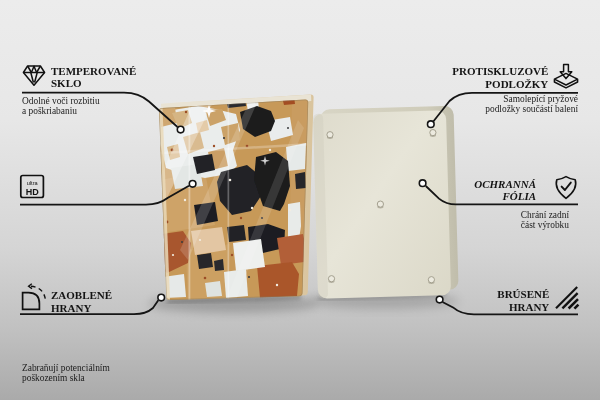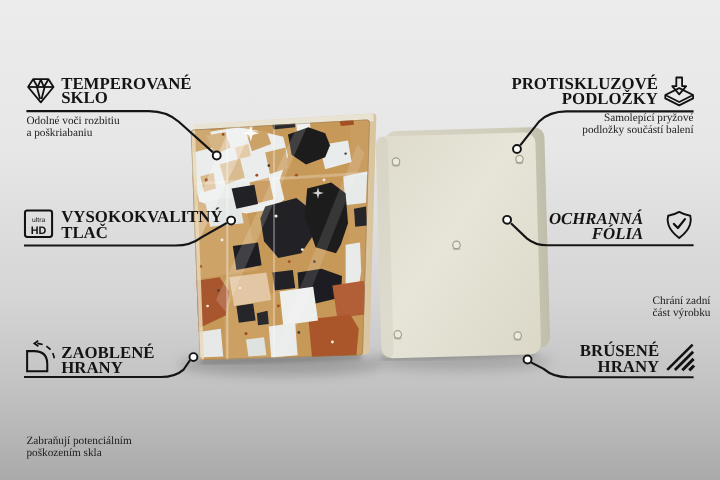--- a/index.html
+++ b/index.html
@@ -1,19 +1,19 @@
 <!DOCTYPE html>
 <html><head>
 <meta charset="utf-8">
 <style>
   html,body{margin:0;padding:0;}
   #stage{position:relative;width:600px;height:400px;overflow:hidden;
     background:linear-gradient(180deg,#ececec 0%,#e7e7e7 30%,#d5d5d5 62%,#c1c1c1 82%,#aaaaaa 100%);
     font-family:"Liberation Serif", serif;}
-  .ttl{position:absolute;font-weight:bold;font-size:14px;line-height:12.6px;color:#141414;letter-spacing:0;white-space:nowrap;}
+  .ttl{position:absolute;font-weight:bold;font-size:11px;line-height:12.6px;color:#141414;letter-spacing:0;white-space:nowrap;}
   .dsc{position:absolute;font-size:9.4px;line-height:9.6px;color:#1c1c1c;white-space:nowrap;}
   .rt{text-align:right;}
   svg{position:absolute;left:0;top:0;}
 </style>
 </head>
 <body>
 <div id="stage">
 
 <svg width="600" height="400" viewBox="0 0 600 400">
   <defs>
@@ -227,26 +227,25 @@
     <path d="M556,308.3 L577.2,287.1" stroke-width="2.1"></path>
     <path d="M562.4,308.4 L577.6,293.2" stroke-width="2.4"></path>
     <path d="M568.6,308.5 L578,299.1" stroke-width="2.5"></path>
     <path d="M574.4,308.6 L578.4,304.6" stroke-width="2.6"></path>
   </g>
 </svg>
 
 <div class="ttl" style="left:51px;top:64.7px;">TEMPEROVANÉ<br>SKLO</div>
 <div class="dsc" style="left:22px;top:97px;">Odolné voči rozbitiu<br>a poškriabaniu</div>
 
-<div class="ttl" style="left:51px;top:176px;">VYSOKOKVALITNÝ<br>TLAČ</div>
 
 <div class="ttl rt" style="right:51.7px;top:65px;">PROTISKLUZOVÉ<br>PODLOŽKY</div>
 <div class="dsc rt" style="right:22px;top:95.4px;text-align:right;">Samolepící pryžové<br>podložky součástí balení</div>
 
 <div class="ttl rt" style="right:64px;top:177.6px;font-style:italic;">OCHRANNÁ<br>FÓLIA</div>
-<div class="dsc rt" style="right:8px;top:211px;margin-top:36px;">Chrání zadní<br>část výrobku</div>
+<div class="dsc rt" style="right:31px;top:211px;">Chrání zadní<br>část výrobku</div>
 
 <div class="ttl" style="left:51px;top:289.4px;">ZAOBLENÉ<br>HRANY</div>
 <div class="dsc" style="left:22px;top:320.4px;margin-top:44px;">Zabraňují potenciálním<br>poškozením skla</div>
 
 <div class="ttl rt" style="right:50.7px;top:288px;">BRÚSENÉ<br>HRANY</div>
 
 </div>
 
 </body></html>

